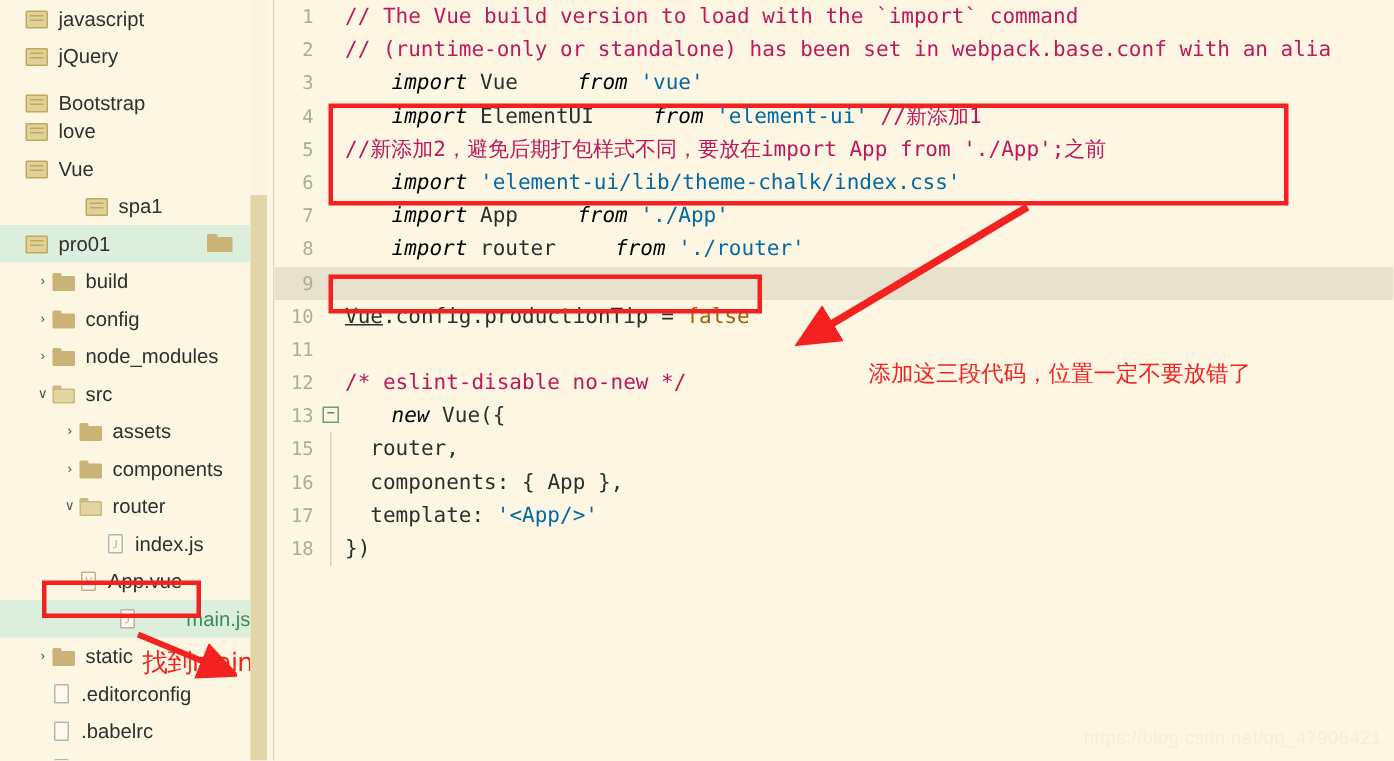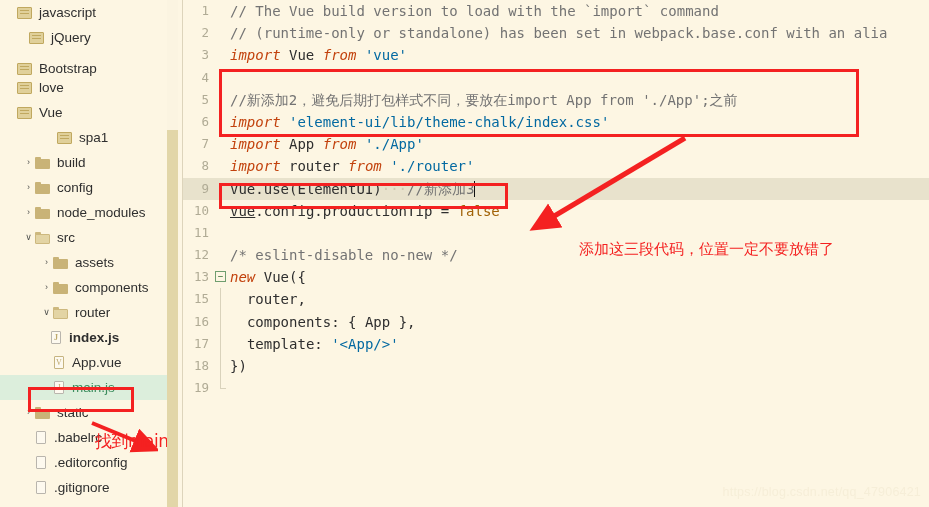--- a/index.html
+++ b/index.html
@@ -245,22 +245,22 @@
     position: absolute;
     left: 0; top: 11px;
     width: 6px; height: 1px;
     background: #d9d2bb;
   }
   .ctext {
     position: absolute;
     left: 47px; top: 0;
   }
   
-  .c-com   { color: #737373; }
-  .c-kw    { color: #c2410c; font-style: italic; }
+  .c-com   { color: #be185d; }
+  .c-kw    { color: #000000; font-style: italic; margin-left: 31px; }
   .c-id    { color: #2e2e2e; }
   .c-str   { color: #0369a1; }
   .c-bool  { color: #a16207; }
   .c-op    { color: #2e2e2e; }
   .c-ul    { color: #2e2e2e; text-decoration: underline; }
   .c-dots  { color: #cfc9b0; }
   .caret {
     display: inline-block;
     width: 1px; height: 16px;
     background: #111;
@@ -309,21 +309,21 @@
 
 <div id="app">
 
   <div id="sidebar">
     <div id="tree-rows">
         <div class="tree-row" style="padding-left: 4px;">
           <span class="twisty"></span>
           <span class="ic folder-lined"></span>
           <span class="tree-label">javascript</span>
         </div>
-        <div class="tree-row" style="padding-left: 16px;">
+        <div class="tree-row" style="padding-left: 4px;">
           <span class="twisty"></span>
           <span class="ic folder-lined"></span>
           <span class="tree-label">jQuery</span>
         </div>
         <div class="tree-row" style="padding-left: 4px; align-items: flex-end;">
           <span class="twisty"></span>
           <span class="ic folder-lined"></span>
           <span class="tree-label">Bootstrap</span>
         </div>
         <div class="tree-row" style="padding-left: 4px;">
@@ -333,20 +333,26 @@
         </div>
         <div class="tree-row" style="padding-left: 4px;">
           <span class="twisty"></span>
           <span class="ic folder-lined"></span>
           <span class="tree-label">Vue</span>
         </div>
         <div class="tree-row" style="padding-left: 4px; margin-left: 40px;">
           <span class="twisty"></span>
           <span class="ic folder-lined"></span>
           <span class="tree-label">spa1</span>
+        </div>
+        <div class="tree-row sel" style="padding-left: 4px;">
+          <span class="twisty"></span>
+          <span class="ic folder-lined"></span>
+          <span class="tree-label">pro01</span>
+          <span class="row-badge"></span>
         </div>
         <div class="tree-row" style="padding-left: 22px;">
           <span class="twisty">›</span>
           <span class="ic folder-closed"></span>
           <span class="tree-label">build</span>
         </div>
         <div class="tree-row" style="padding-left: 22px;">
           <span class="twisty">›</span>
           <span class="ic folder-closed"></span>
           <span class="tree-label">config</span>
@@ -369,49 +375,49 @@
         <div class="tree-row" style="padding-left: 40px;">
           <span class="twisty">›</span>
           <span class="ic folder-closed"></span>
           <span class="tree-label">components</span>
         </div>
         <div class="tree-row" style="padding-left: 40px;">
           <span class="twisty">∨</span>
           <span class="ic folder-open"></span>
           <span class="tree-label">router</span>
         </div>
-        <div class="tree-row" style="padding-left: 37px; font-weight: bold;">
+        <div class="tree-row" style="padding-left: 58px;">
           <span class="twisty"></span>
           <span class="ic file js"></span>
           <span class="tree-label">index.js</span>
         </div>
         <div class="tree-row" style="padding-left: 40px;">
           <span class="twisty"></span>
           <span class="ic file vue"></span>
           <span class="tree-label">App.vue</span>
         </div>
-        <div class="tree-row sel" style="padding-left: 40px;">
+        <div class="tree-row sel" style="padding-left: 40px; justify-content: space-between;">
           <span class="twisty"></span>
           <span class="ic file js"></span>
           <span class="tree-label green">main.js</span>
         </div>
         <div class="tree-row" style="padding-left: 22px;">
           <span class="twisty">›</span>
           <span class="ic folder-closed"></span>
           <span class="tree-label">static</span>
         </div>
         <div class="tree-row" style="padding-left: 22px;">
           <span class="twisty"></span>
           <span class="ic file plain"></span>
+          <span class="tree-label">.editorconfig</span>
+        </div>
+        <div class="tree-row" style="padding-left: 22px;">
+          <span class="twisty"></span>
+          <span class="ic file plain"></span>
           <span class="tree-label">.babelrc</span>
-        </div>
-        <div class="tree-row" style="padding-left: 22px;">
-          <span class="twisty"></span>
-          <span class="ic file plain"></span>
-          <span class="tree-label">.editorconfig</span>
         </div>
         <div class="tree-row" style="padding-left: 22px;">
           <span class="twisty"></span>
           <span class="ic file plain"></span>
           <span class="tree-label">.gitignore</span>
         </div>
       </div>
 
     <div id="mainjs-box"></div>
 
@@ -429,35 +435,34 @@
 
   <div id="vscroll-track"></div>
   <div id="vscroll-thumb"></div>
   <div id="pane-divider"></div>
 
   <div id="editor">
     <div id="code-lines">
         <div class="code-line"><span class="lnum">1</span><span class="ctext"><span class="c-com">// The Vue build version to load with the `import` command</span></span></div>
         <div class="code-line"><span class="lnum">2</span><span class="ctext"><span class="c-com">// (runtime-only or standalone) has been set in webpack.base.conf with an alia</span></span></div>
         <div class="code-line"><span class="lnum">3</span><span class="ctext"><span class="c-kw">import</span><span class="c-op"> </span><span class="c-id">Vue</span><span class="c-op"> </span><span class="c-kw">from</span><span class="c-op"> </span><span class="c-str">'vue'</span></span></div>
-        <div class="code-line"><span class="lnum">4</span></div>
+        <div class="code-line"><span class="lnum">4</span><span class="ctext"><span class="c-kw">import</span><span class="c-op"> </span><span class="c-id">ElementUI</span><span class="c-op"> </span><span class="c-kw">from</span><span class="c-op"> </span><span class="c-str">'element-ui'</span><span class="c-op"> </span><span class="c-com">//新添加1</span></span></div>
         <div class="code-line"><span class="lnum">5</span><span class="ctext"><span class="c-com">//新添加2，避免后期打包样式不同，要放在import App from './App';之前</span></span></div>
         <div class="code-line"><span class="lnum">6</span><span class="ctext"><span class="c-kw">import</span><span class="c-op"> </span><span class="c-str">'element-ui/lib/theme-chalk/index.css'</span></span></div>
         <div class="code-line"><span class="lnum">7</span><span class="ctext"><span class="c-kw">import</span><span class="c-op"> </span><span class="c-id">App</span><span class="c-op"> </span><span class="c-kw">from</span><span class="c-op"> </span><span class="c-str">'./App'</span></span></div>
         <div class="code-line"><span class="lnum">8</span><span class="ctext"><span class="c-kw">import</span><span class="c-op"> </span><span class="c-id">router</span><span class="c-op"> </span><span class="c-kw">from</span><span class="c-op"> </span><span class="c-str">'./router'</span></span></div>
-        <div class="code-line hl"><span class="lnum">9</span><span class="ctext"><span class="c-id">Vue</span><span class="c-op">.</span><span class="c-id">use</span><span class="c-op">(</span><span class="c-id">ElementUI</span><span class="c-op">)</span><span class="c-dots">···</span><span class="c-com">//新添加3</span><span class="caret"></span></span></div>
+        <div class="code-line hl"><span class="lnum">9</span></div>
         <div class="code-line"><span class="lnum">10</span><span class="ctext"><span class="c-ul">Vue</span><span class="c-op">.</span><span class="c-id">config</span><span class="c-op">.</span><span class="c-id">productionTip</span><span class="c-op"> </span><span class="c-op">=</span><span class="c-op"> </span><span class="c-bool">false</span></span></div>
         <div class="code-line"><span class="lnum">11</span><span class="ctext"></span></div>
         <div class="code-line"><span class="lnum">12</span><span class="ctext"><span class="c-com">/* eslint-disable no-new */</span></span></div>
         <div class="code-line"><span class="lnum">13</span><span class="fold">−</span><span class="ctext"><span class="c-kw">new</span><span class="c-op"> </span><span class="c-id">Vue</span><span class="c-op">(</span><span class="c-op">{</span></span></div>
         <div class="code-line"><span class="lnum">15</span><span class="guide"></span><span class="ctext"><span class="c-op"> </span><span class="c-op"> </span><span class="c-id">router</span><span class="c-op">,</span></span></div>
         <div class="code-line"><span class="lnum">16</span><span class="guide"></span><span class="ctext"><span class="c-op"> </span><span class="c-op"> </span><span class="c-id">components</span><span class="c-op">:</span><span class="c-op"> </span><span class="c-op">{</span><span class="c-op"> </span><span class="c-id">App</span><span class="c-op"> </span><span class="c-op">}</span><span class="c-op">,</span></span></div>
         <div class="code-line"><span class="lnum">17</span><span class="guide"></span><span class="ctext"><span class="c-op"> </span><span class="c-op"> </span><span class="c-id">template</span><span class="c-op">:</span><span class="c-op"> </span><span class="c-str">'&lt;App/&gt;'</span></span></div>
         <div class="code-line"><span class="lnum">18</span><span class="guide"></span><span class="ctext"><span class="c-op">}</span><span class="c-op">)</span></span></div>
-        <div class="code-line"><span class="lnum">19</span><span class="guide endcap"></span><span class="ctext"></span></div>
       </div>
 
     <div id="code-box-1"></div>
     <div id="code-box-2"></div>
 
     <svg id="code-arrow" width="190" height="120">
       <defs>
         <marker id="ahB" markerWidth="6" markerHeight="6" refX="1" refY="2.8" orient="auto">
           <path d="M0,0 L6,2.8 L0,5.6 z" fill="#f42121"></path>
         </marker>

